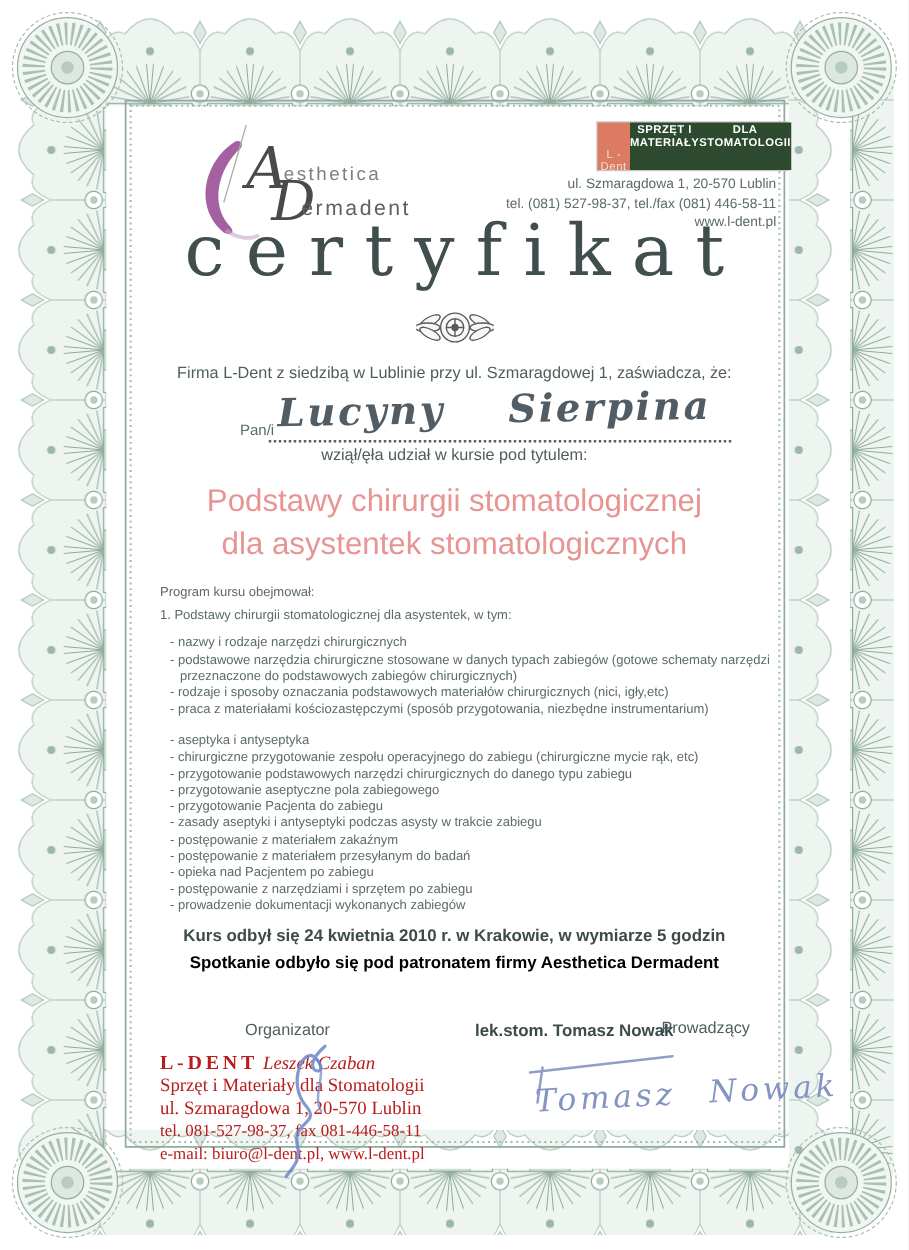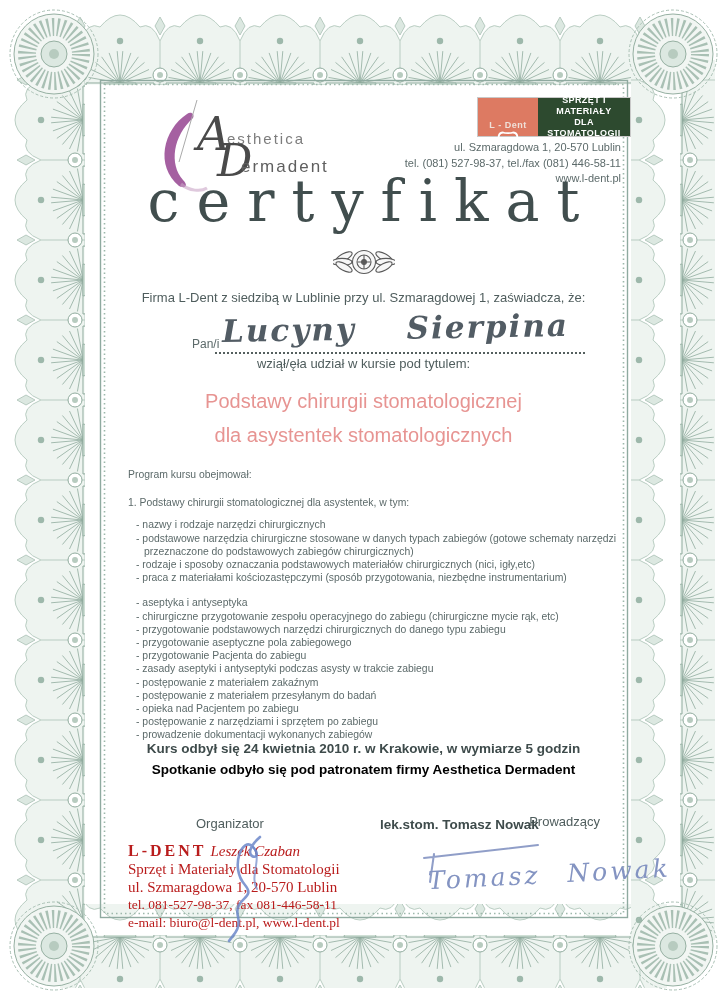--- a/index.html
+++ b/index.html
@@ -5,45 +5,45 @@
   html,body{margin:0;padding:0;background:#e8e8e8;}
   .page{position:relative;width:727px;height:1000px;background:#ffffff;overflow:hidden;
         font-family:"Liberation Sans",sans-serif;color:#5b6a68;}
   .abs{position:absolute;}
   .border-svg{position:absolute;left:0;top:0;pointer-events:none;}
 
   
   .contact{top:140px;right:106px;text-align:right;font-size:11px;line-height:15.5px;color:#5c6a6a;}
   .badge{top:98px;left:478px;width:152px;height:38px;display:flex;box-shadow:0 0 0 1px #c9c9c9;}
   .badge-left{width:60px;background:#dd7a62;position:relative;text-align:center;}
-  .badge-left .bname{font-size:9px;font-weight:bold;color:#efe0d8;padding-top:2px;letter-spacing:.5px;margin-top:20px;}
-  .badge-right{flex:1;background:#2d4a2f;color:#ffffff;display:flex;flex-direction:column;
+  .badge-left .bname{font-size:9px;font-weight:normal;color:#efe0d8;padding-top:20px;letter-spacing:.5px;}
+  .badge-right{flex:1;background:#2d4a2f;color:#ffffff;display:flex;flex-direction:row;
                justify-content:center;text-align:center;font-size:9px;font-weight:bold;
                line-height:11px;letter-spacing:.4px;}
 
   
   .cert-title{top:168px;left:95px;width:537px;text-align:center;font-family:"DejaVu Serif",serif;
               font-size:57px;font-weight:400;color:#414e4e;letter-spacing:17px;padding-left:17px;box-sizing:border-box;}
   .ornament{top:247px;left:333px;}
 
   .intro{top:290px;left:95px;width:537px;text-align:center;font-size:13px;color:#4f5d5d;}
 
   .pani{top:337px;left:192px;font-size:12px;color:#5c6a6a;}
   .dotline{top:331px;left:215px;width:370px;height:21px;border-bottom:2px dotted #55605f;}
   .hand-name{top:310px;left:222px;font-family:cursive,"DejaVu Serif",serif;font-style:italic;
              font-size:31px;font-weight:bold;color:#525c64;letter-spacing:2px;word-spacing:38px;
              transform:rotate(-1deg);white-space:nowrap;}
 
   .course-intro{top:356px;left:95px;width:537px;text-align:center;font-size:13px;color:#4f5d5d;}
 
-  .course-title{top:384px;left:80px;width:567px;text-align:center;font-size:20px;line-height:34px;color:#e79492;}
+  .course-title{top:384px;left:80px;width:567px;text-align:center;font-size:25px;line-height:34px;color:#e79492;}
 
   
   .program{top:468px;left:128px;width:508px;font-size:10.4px;line-height:13.2px;color:#5c6a6a;}
-  .program .heading{margin-bottom:15px;}
+  .program .heading{margin-bottom:5px;}
   .sec-title{margin-bottom:9px;padding-left:13px;text-indent:-13px;}
   .pitem{padding-left:16px;text-indent:-8px;}
   .sec-gap{height:12px;}
 
   .sum1{top:741px;left:95px;width:537px;text-align:center;font-size:13.5px;font-weight:bold;color:#3e4b4b;}
   .sum2{top:762px;left:95px;width:537px;text-align:center;font-size:13.5px;font-weight:bold;color:#000000;}
 
   .lead-label{top:799px;left:380px;width:220px;text-align:right;font-size:13px;color:#4f5d5d;margin-top:15px;}
   .lead-name{top:817px;left:380px;width:235px;text-align:left;font-size:13.5px;font-weight:bold;color:#3e4b4b;}
   .org-label{top:816px;left:196px;font-size:13px;color:#4f5d5d;}

